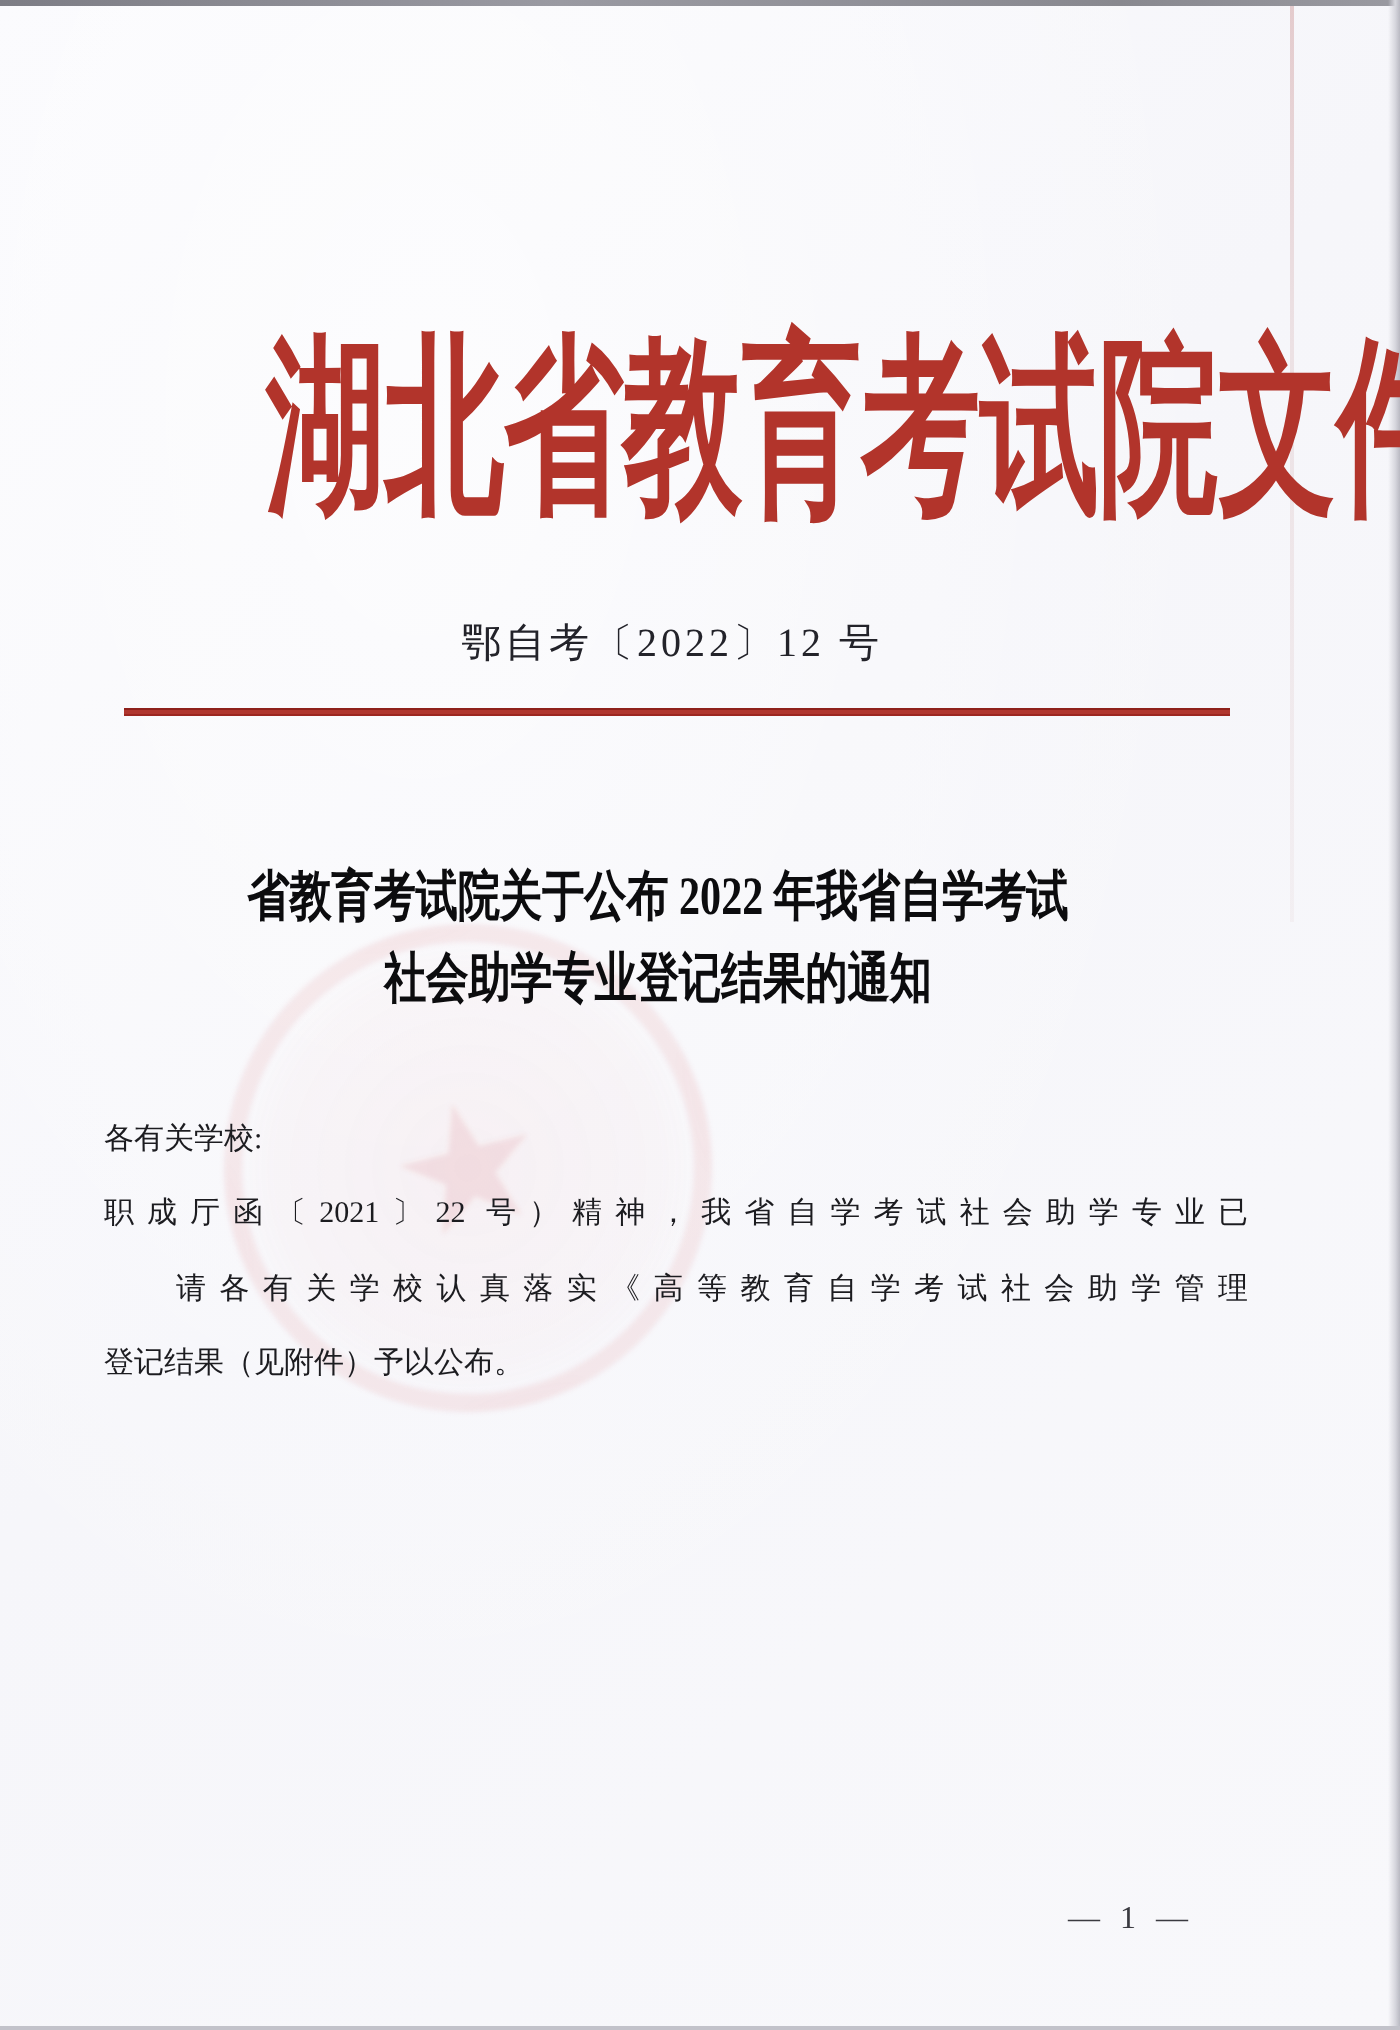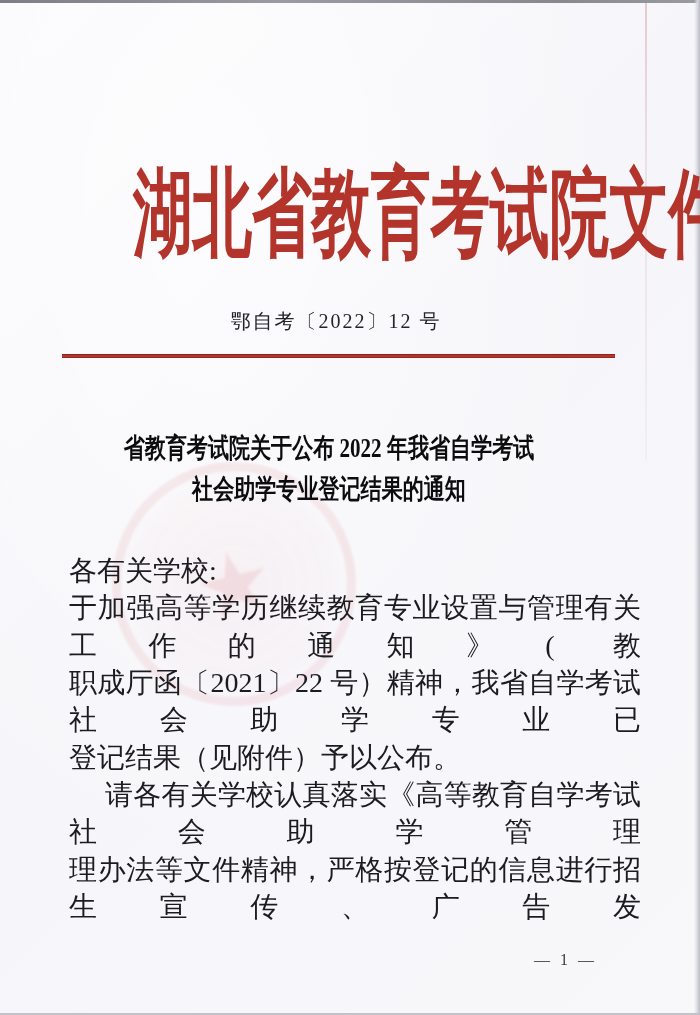--- a/index.html
+++ b/index.html
@@ -79,22 +79,22 @@
   .notice-title {
     position: absolute; top: 428px; left: 0; right: 0;
     text-align: center; font-weight: bold; color: #0c0c0e;
     font-size: 27px; line-height: 41px;
     transform: translateX(-21px) scaleX(0.78);
     transform-origin: 50% 50%;
     white-space: nowrap;
   }
   
   .body-block {
-    position: absolute; top: 552px; left: 69px; width: 572px;
-    font-size: 28px; line-height: 37.33px; color: #1c1c20;
+    position: absolute; top: 552px; left: 52px; width: 572px;
+    font-size: 15px; line-height: 37.33px; color: #1c1c20;
   }
   .bline { text-align: justify; text-align-last: justify; }
   .bline.end { text-align-last: left; }
   .bline.indent { text-indent: 36px; }
   .salutation { text-align: left; }
   
   .page-number {
     position: absolute; left: 534px; top: 951px;
     font-size: 16px; letter-spacing: 3px; color: #3a3a40;
     white-space: nowrap;
@@ -121,23 +121,21 @@
   </div>
 
   <div class="notice-title">
     <div>省教育考试院关于公布 2022 年我省自学考试</div>
     <div>社会助学专业登记结果的通知</div>
   </div>
 
   <div class="body-block">
     <div class="bline salutation end">各有关学校:</div>
     <div id="body-lines">
-        <div class="bline">于加强高等学历继续教育专业设置与管理有关工作的通知》( 教</div>
         <div class="bline">职成厅函〔2021〕22 号）精神，我省自学考试社会助学专业已</div>
+        <div class="bline indent">请各有关学校认真落实《高等教育自学考试社会助学管理</div>
         <div class="bline end">登记结果（见附件）予以公布。</div>
-        <div class="bline indent">请各有关学校认真落实《高等教育自学考试社会助学管理</div>
-        <div class="bline">理办法等文件精神，严格按登记的信息进行招生宣传、广告发</div>
       </div>
   </div>
 
   <div class="page-number">— 1 —</div>
 
 </div>
 
 </body></html>

